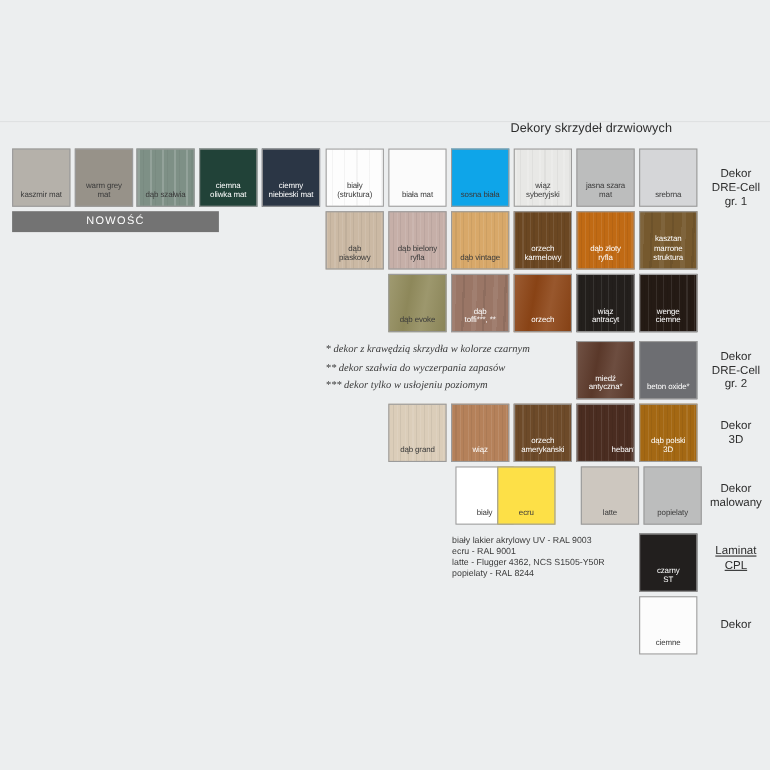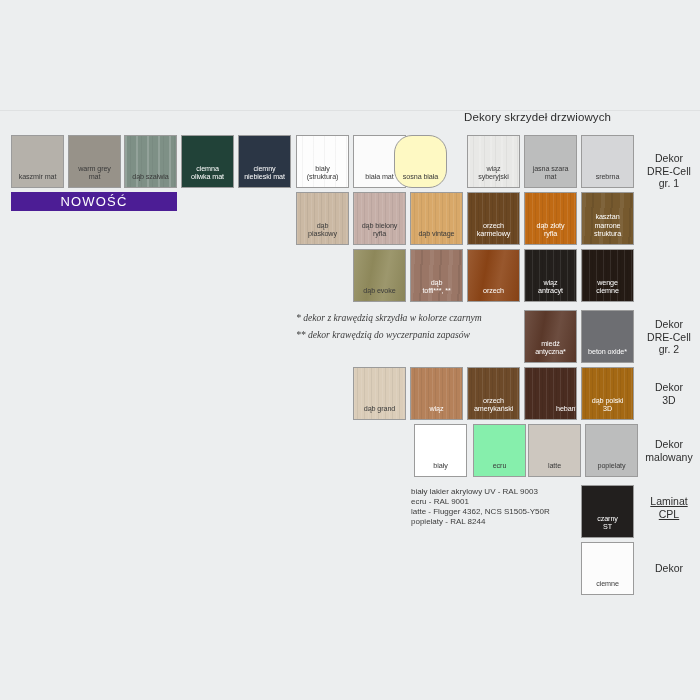--- a/index.html
+++ b/index.html
@@ -93,28 +93,28 @@
       rgba(255,255,255,0.22) 0%, rgba(0,0,0,0.06) 35%,
       rgba(255,255,255,0.18) 62%, rgba(0,0,0,0.10) 100%);
   }
   .grain.none { background: none; }
 
   
   .nowosc {
     position: absolute;
     left: 11px;
     top: 192px;
-    width: 166px;
+    width: 188px;
     height: 19px;
-    background: #4c1d95;
+    background: #737373;
     color: #ffffff;
     display: flex;
     align-items: center;
     justify-content: center;
-    font-size: 13px;
+    font-size: 10px;
     letter-spacing: 1.2px;
   }
 
   
   .cat-label {
     position: absolute;
     left: 640px;
     width: 58px;
     text-align: center;
     font-size: 10.5px;
@@ -175,21 +175,21 @@
         <div class="label">ciemny<br>niebieski mat</div>
       </div>
       <div class="swatch" style="left: 296px; top: 135px; background: rgb(253, 253, 253);">
         <div class="grain vs"></div>
         <div class="label">biały<br>(struktura)</div>
       </div>
       <div class="swatch" style="left: 353px; top: 135px; background: rgb(251, 251, 251);">
         <div class="grain none"></div>
         <div class="label">biała mat</div>
       </div>
-      <div class="swatch" style="left: 394px; top: 135px; background: #fef9c3; border-radius: 18px;">
+      <div class="swatch" style="left: 410px; top: 135px; background: #0ea5e9;">
         <div class="grain none"></div>
         <div class="label">sosna biała</div>
       </div>
       <div class="swatch" style="left: 467px; top: 135px; background: rgb(232, 232, 230);">
         <div class="grain vs"></div>
         <div class="label">wiąz<br>syberyjski</div>
       </div>
       <div class="swatch" style="left: 524px; top: 135px; background: rgb(188, 189, 189);">
         <div class="grain none"></div>
         <div class="label">jasna szara<br>mat</div>
@@ -267,21 +267,21 @@
         <div class="label">heban**</div>
       </div>
       <div class="swatch semidark" style="left: 581px; top: 367px; background: rgb(164, 104, 19);">
         <div class="grain v"></div>
         <div class="label">dąb polski<br>3D</div>
       </div>
       <div class="swatch" style="left: 414px; top: 424px; background: rgb(255, 255, 255);">
         <div class="grain none"></div>
         <div class="label">biały</div>
       </div>
-      <div class="swatch" style="left: 473px; top: 424px; background: #86efac; align-items: flex-end;">
+      <div class="swatch" style="left: 452px; top: 424px; background: #fde047; align-items: flex-end;">
         <div class="grain none"></div>
         <div class="label">ecru</div>
       </div>
       <div class="swatch" style="left: 528px; top: 424px; background: rgb(205, 199, 191);">
         <div class="grain none"></div>
         <div class="label">latte</div>
       </div>
       <div class="swatch" style="left: 585px; top: 424px; background: rgb(188, 189, 189);">
         <div class="grain none"></div>
         <div class="label">popielaty</div>
@@ -302,21 +302,22 @@
       <div class="cat-label" style="top: 152px;">Dekor<br>DRE-Cell<br>gr. 1</div>
       <div class="cat-label" style="top: 318px;">Dekor<br>DRE-Cell<br>gr. 2</div>
       <div class="cat-label" style="top: 381px;">Dekor<br>3D</div>
       <div class="cat-label" style="top: 438px;">Dekor<br>malowany</div>
       <div class="cat-label" style="top: 495px; text-decoration: underline;">Laminat<br>CPL</div>
       <div class="cat-label" style="top: 562px;">Dekor</div>
     </div>
 
   <div class="footnotes" id="footnotes">
       <div>* dekor z krawędzią skrzydła w kolorze czarnym</div>
-      <div>** dekor krawędzią do wyczerpania zapasów</div>
+      <div>** dekor szałwia do wyczerpania zapasów</div>
+      <div>*** dekor tylko w usłojeniu poziomym</div>
     </div>
 
   <div class="ral-legend" id="ral-legend">
       <div>biały lakier akrylowy UV - RAL 9003</div>
       <div>ecru - RAL 9001</div>
       <div>latte - Flugger 4362, NCS S1505-Y50R</div>
       <div>popielaty - RAL 8244</div>
     </div>
 
 </div>

